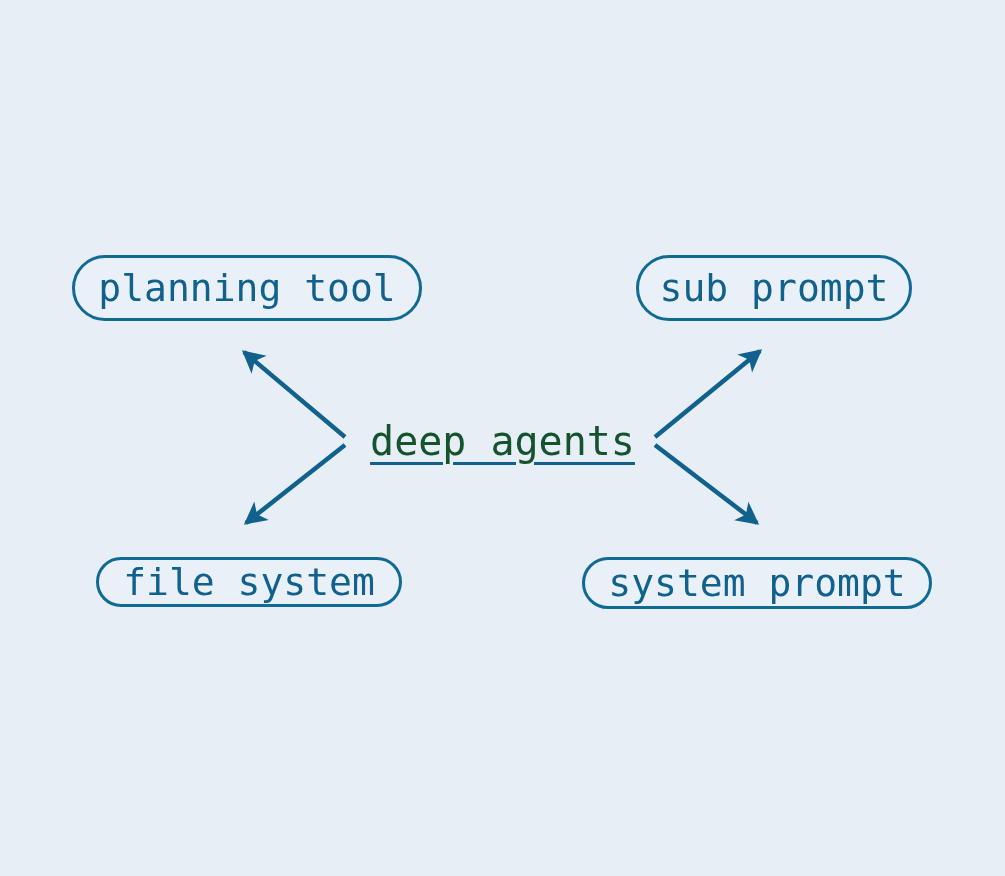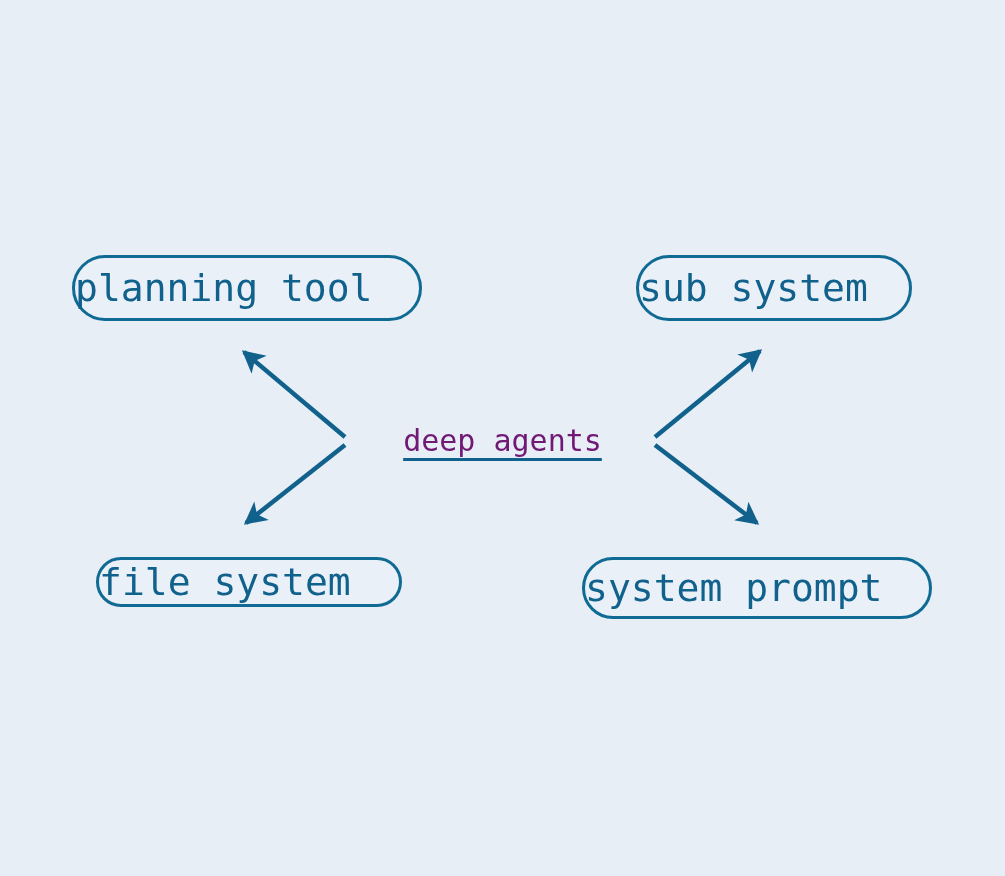--- a/index.html
+++ b/index.html
@@ -29,53 +29,54 @@
     display: block;
   }
   .node-box {
     position: absolute;
     box-sizing: border-box;
     border: 3px solid #0f6a94;
     background: #eaf0f7;
     border-radius: 40px;
     display: flex;
     align-items: center;
+    justify-content: center;
   }
   .node-label {
     font-family: "DejaVu Sans Mono", monospace;
     font-size: 38px;
     line-height: 1;
     letter-spacing: 0px;
     color: #10618c;
     white-space: nowrap;
     user-select: none;
   }
   #center-node {
     position: absolute;
     display: flex;
     align-items: center;
     justify-content: center;
   }
   #center-label {
     font-family: "DejaVu Sans Mono", monospace;
-    font-size: 30px;
+    font-size: 40px;
     line-height: 1;
-    color: #701a75;
+    color: #14532d;
     white-space: nowrap;
     text-decoration: underline;
     text-decoration-color: #10618c;
     text-decoration-thickness: 3px;
     text-underline-offset: 7px;
     user-select: none;
   }
   
   #box-planning-tool { left: 72px;  top: 255px; width: 350px; height: 66px; }
   #box-sub-agents    { left: 636px; top: 255px; width: 276px; height: 66px; }
   #box-file-system   { left: 96px;  top: 557px; width: 306px; height: 50px; }
-  #box-system-prompt { left: 582px; top: 557px; width: 350px; height: 62px; }
+  #box-system-prompt { left: 582px; top: 557px; width: 350px; height: 52px; }
   #center-node       { left: 345px; top: 410px; width: 315px; height: 62px; }
 </style>
 </head>
 <body>
 
 <div id="diagram-root">
 
   <svg id="diagram-svg" viewBox="0 0 1005 876" aria-hidden="true">
     <defs>
       <marker id="arrowhead" markerWidth="6" markerHeight="6" refX="4.6" refY="3" orient="auto" markerUnits="strokeWidth">
@@ -90,21 +91,21 @@
     <line x1="655" y1="437" x2="760" y2="351" stroke="#10618c" stroke-width="4.5" stroke-linecap="butt" marker-end="url(#arrowhead)"></line>
 
     <line x1="655" y1="445" x2="757" y2="523" stroke="#10618c" stroke-width="4.5" stroke-linecap="butt" marker-end="url(#arrowhead)"></line>
   </svg>
 
   <div class="node-box" id="box-planning-tool">
     <span class="node-label">planning tool</span>
   </div>
 
   <div class="node-box" id="box-sub-agents">
-    <span class="node-label">sub system</span>
+    <span class="node-label">sub prompt</span>
   </div>
 
   <div class="node-box" id="box-file-system">
     <span class="node-label">file system</span>
   </div>
 
   <div class="node-box" id="box-system-prompt">
     <span class="node-label">system prompt</span>
   </div>
 

